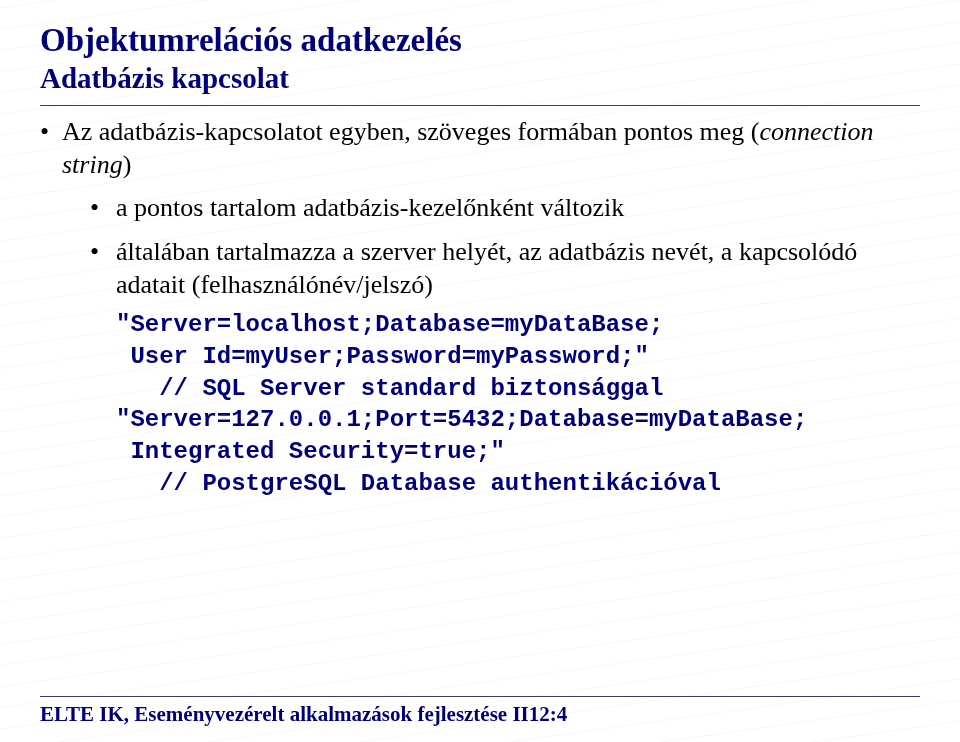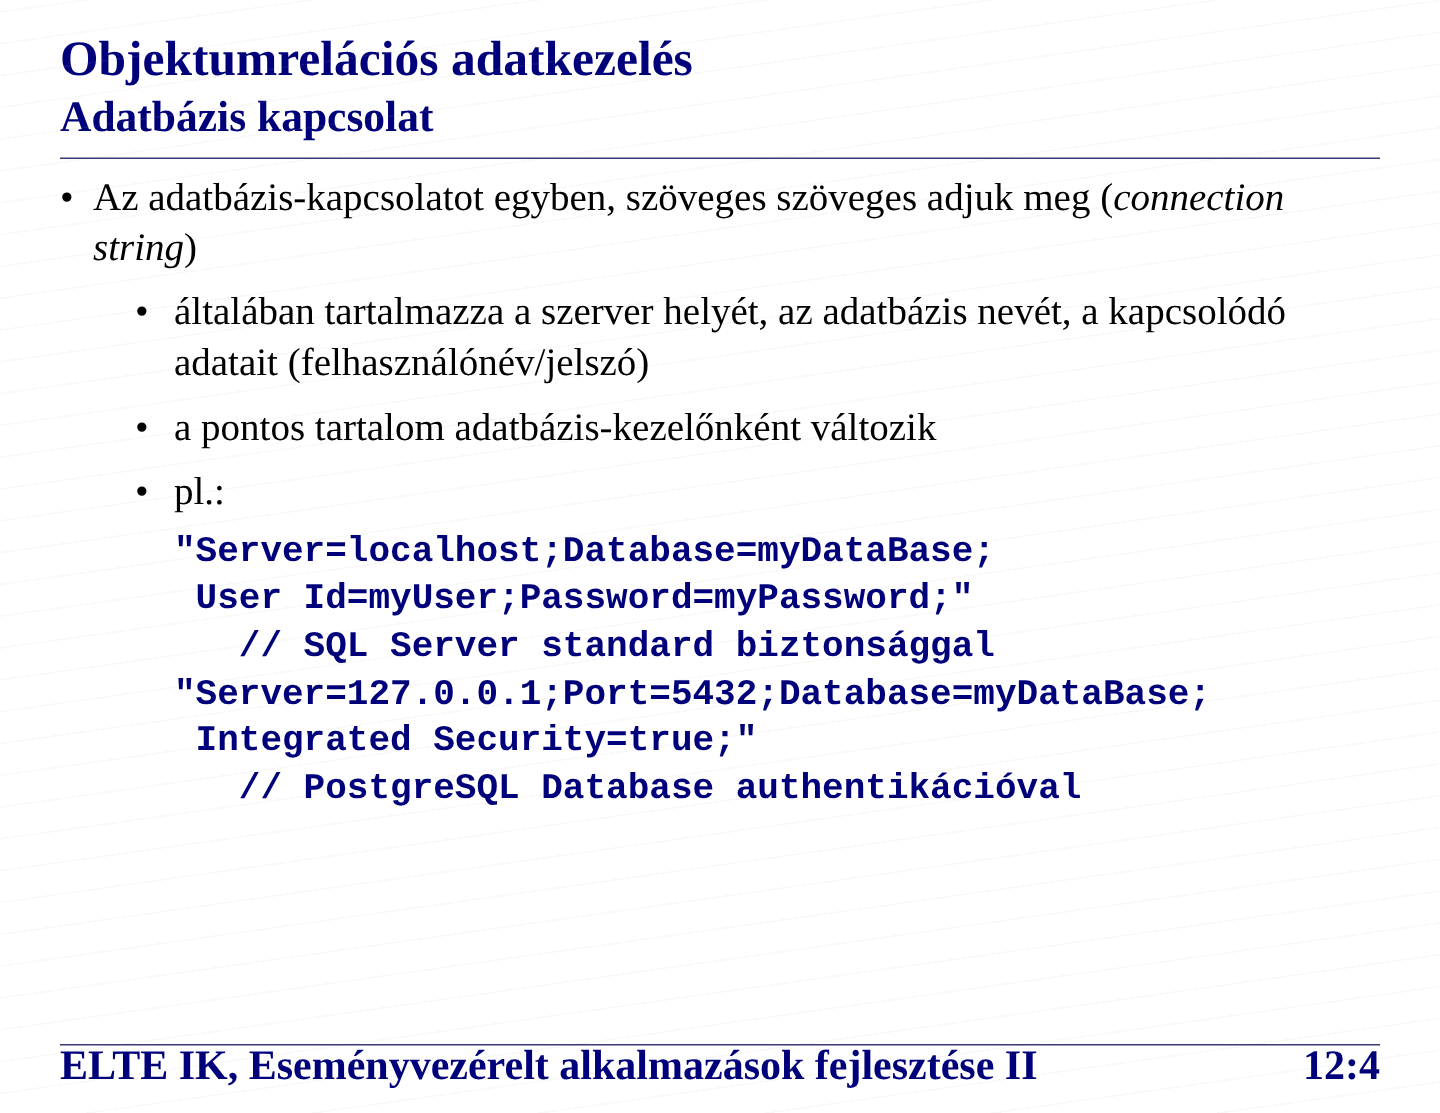--- a/index.html
+++ b/index.html
@@ -105,23 +105,22 @@
   }
   .code-comment {
     color: #00007a;
   }
   .footer {
     position: absolute;
     bottom: 15px;
     left: 40px;
     right: 40px;
     display: flex;
-    justify-content: space-between;
     align-items: center;
-    font-size: 28px;
+    font-size: 21px;
     font-weight: bold;
     color: #00007a;
   }
   .footer-line {
     position: absolute;
     left: 40px;
     right: 40px;
     bottom: 45px;
     height: 1px;
     background: #3a3a70;
@@ -141,25 +140,24 @@
 <div class="slide">
   <div class="bg-lines"></div>
 
   <div class="title">Objektumrelációs adatkezelés</div>
   <div class="subtitle">Adatbázis kapcsolat</div>
   <div class="top-line"></div>
 
   <div class="content">
     <ul>
       <li class="lvl1">
-        <span>Az adatbázis-kapcsolatot egyben, szöveges szöveges adjuk meg (</span><span class="italic">connection string</span><span>)</span>
+        <span>Az adatbázis-kapcsolatot egyben, szöveges formában pontos meg (</span><span class="italic">connection string</span><span>)</span>
         <ul>
+          <li class="lvl2">a pontos tartalom adatbázis-kezelőnként változik</li>
           <li class="lvl2">általában tartalmazza a szerver helyét, az adatbázis nevét, a kapcsolódó adatait (felhasználónév/jelszó)</li>
-          <li class="lvl2">a pontos tartalom adatbázis-kezelőnként változik</li>
-          <li class="lvl2">pl.:</li>
         </ul>
         <div class="code-block"><span>"Server=localhost;Database=myDataBase;</span>
 <span> User Id=myUser;Password=myPassword;"</span>
 <span class="code-comment">   // SQL Server standard biztonsággal</span>
 <span>"Server=127.0.0.1;Port=5432;Database=myDataBase;</span>
 <span> Integrated Security=true;"</span>
 <span class="code-comment">   // PostgreSQL Database authentikációval</span></div>
       </li>
     </ul>
   </div>

